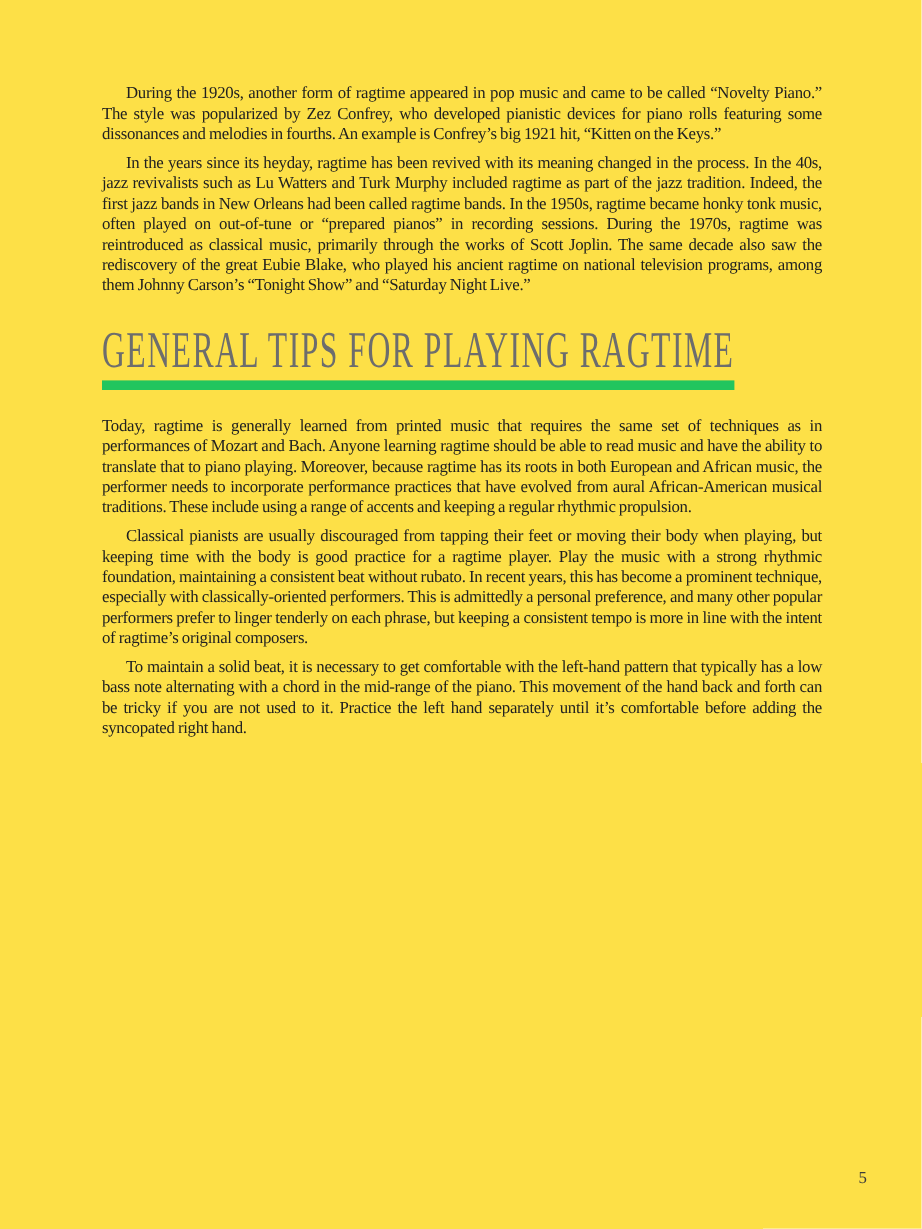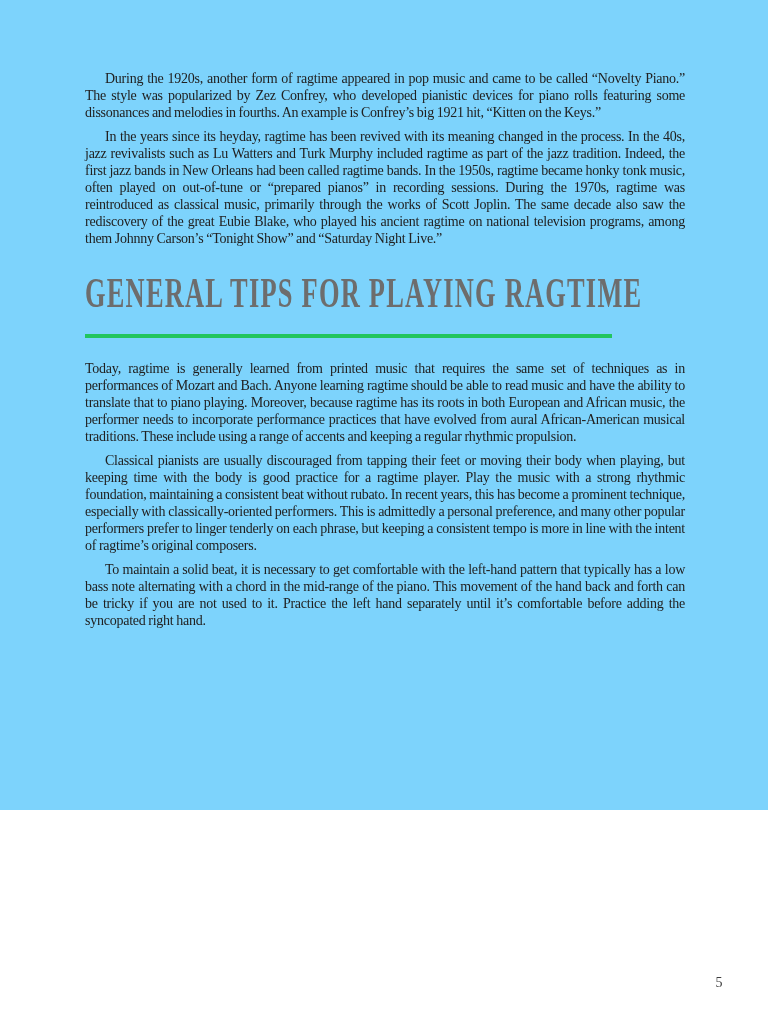--- a/index.html
+++ b/index.html
@@ -11,22 +11,22 @@
     width: 768px;
     height: 1024px;
     position: relative;
     font-family: "Liberation Serif", serif;
     overflow: hidden;
   }
   .page {
     position: absolute;
     left: 0; top: 0;
     width: 768px;
-    height: 810px;
-    background: #7dd3fc;
+    height: 1024px;
+    background: #fde047;
   }
   .content {
     position: absolute;
     left: 85px;
     top: 70px;
     width: 600px;
   }
   p.body-par {
     margin: 0 0 7px 0;
     font-size: 14px;
@@ -35,23 +35,23 @@
     text-align: justify;
     letter-spacing: -0.25px;
     word-spacing: -0.5px;
   }
   p.body-par.indent {
     text-indent: 20px;
   }
   h1.section-heading {
     margin: 24px 0 0 0;
     width: 527px;
-    border-bottom: 4px solid #22c55e;
-    padding-bottom: 20px;
-    font-weight: bold;
+    border-bottom: 8px solid #22c55e;
+    padding-bottom: 3px;
+    font-weight: normal;
     line-height: 1.0;
     height: 43px;
     overflow: visible;
     white-space: nowrap;
   }
   h1.section-heading .condensed {
     display: inline-block;
     font-family: "Liberation Serif", serif;
     font-size: 43px;
     color: #6d6d6d;

